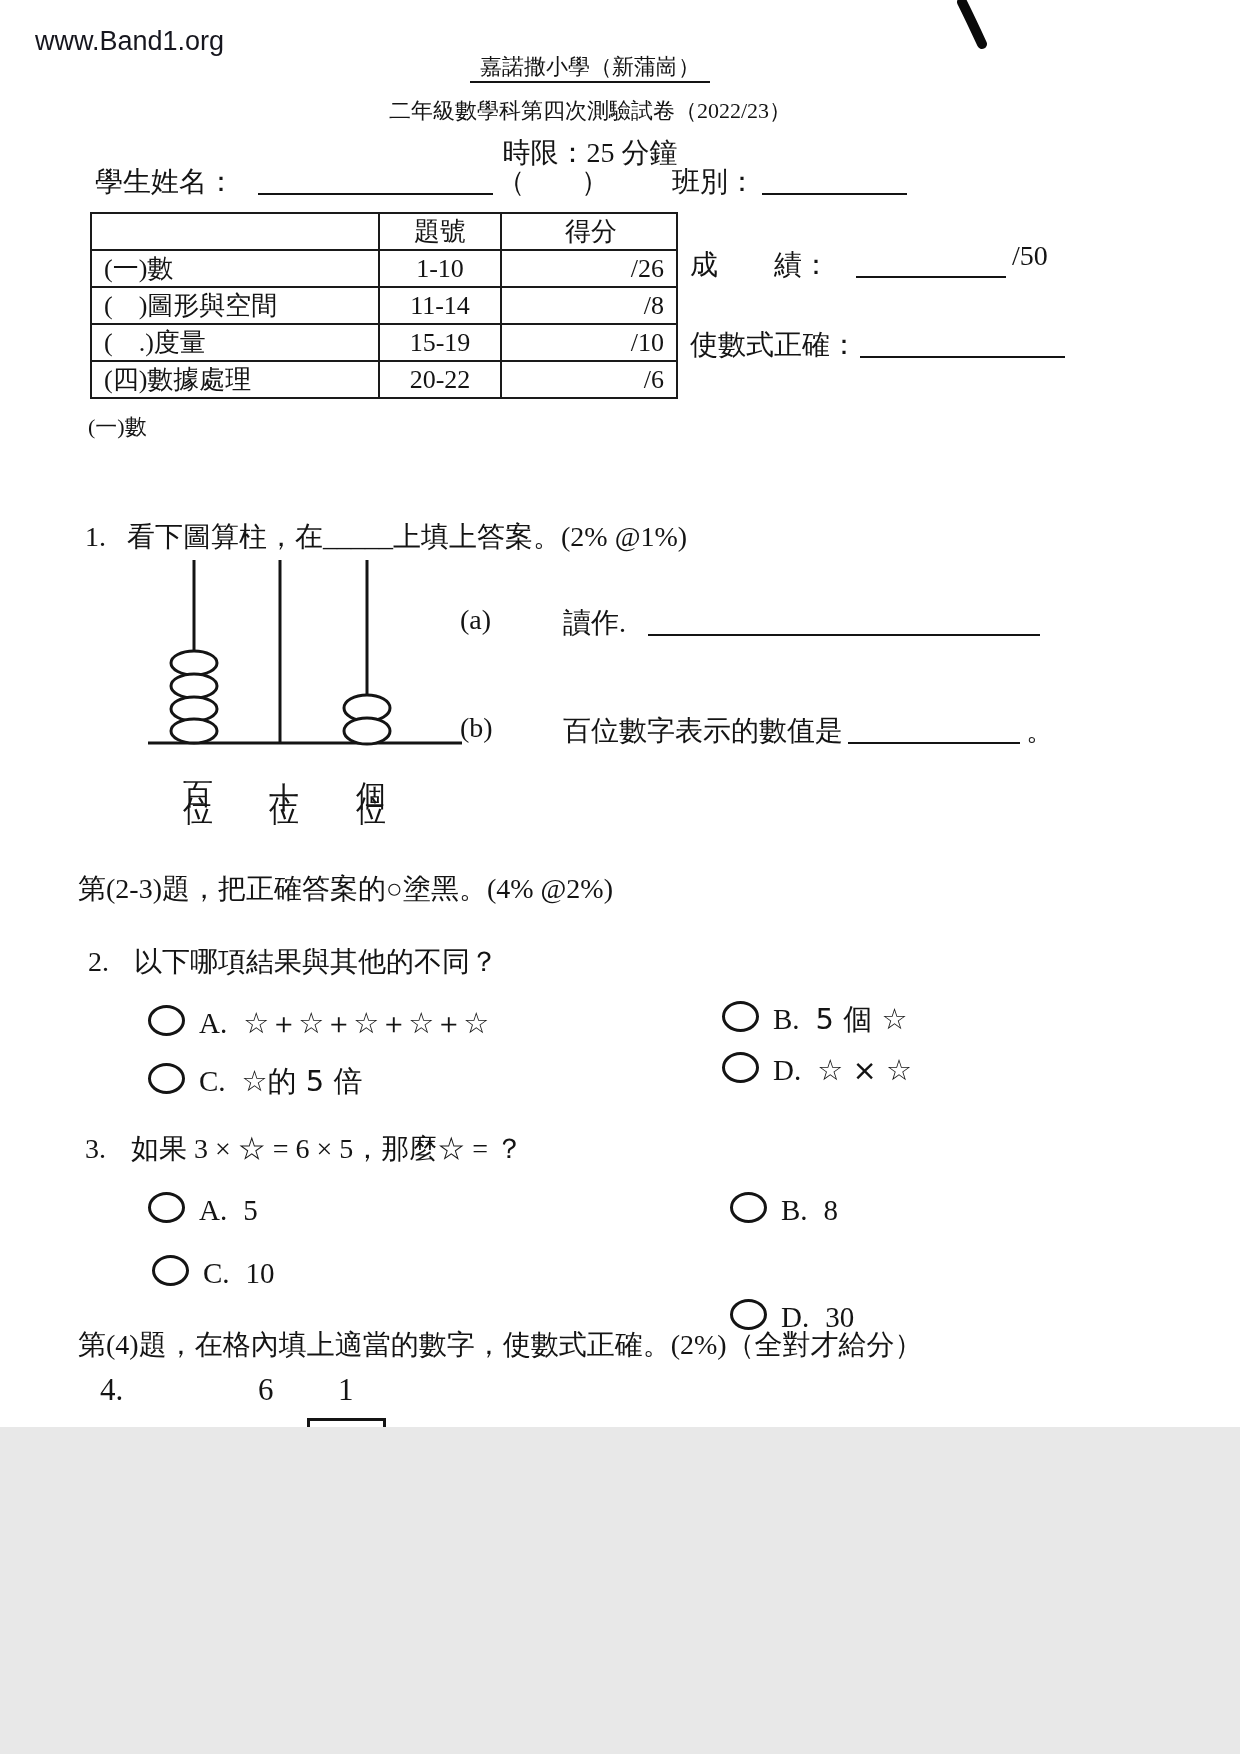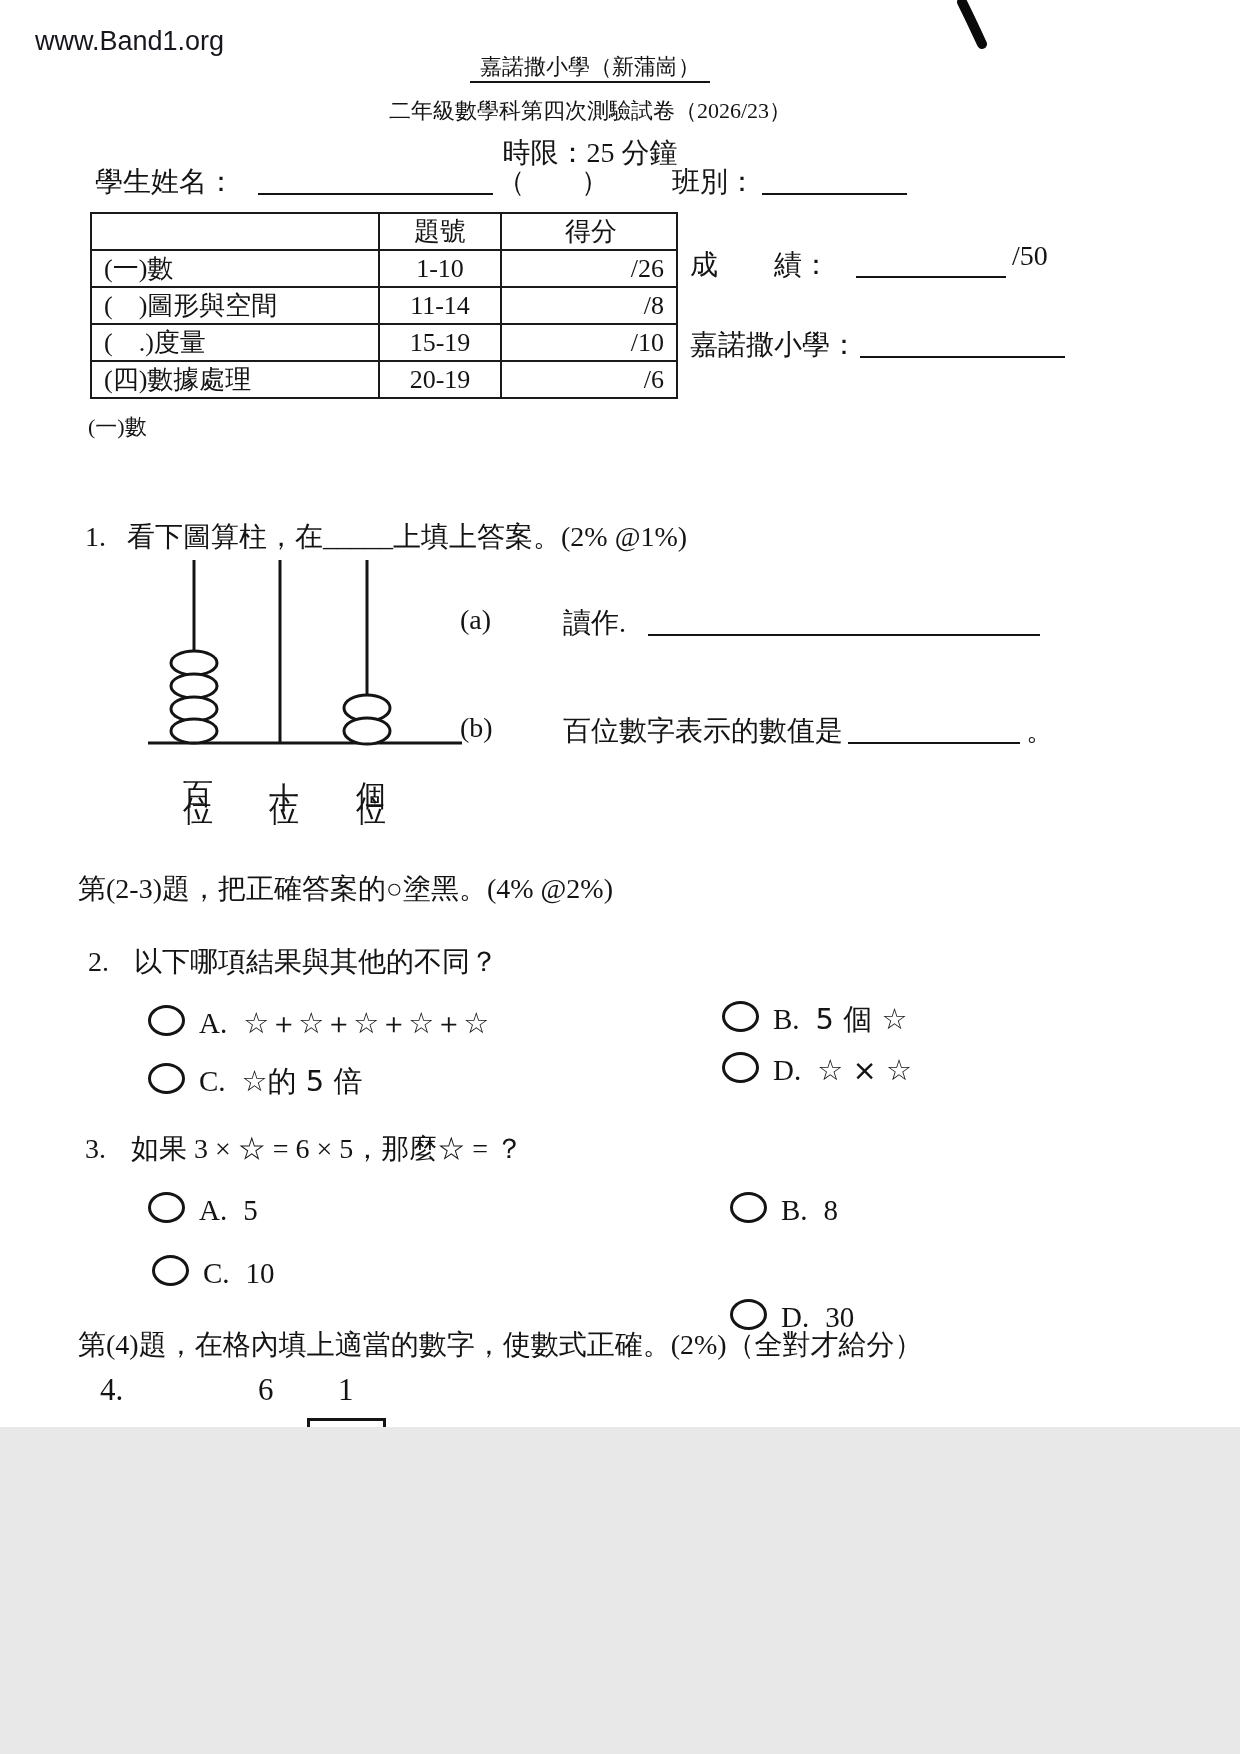--- a/index.html
+++ b/index.html
@@ -44,21 +44,21 @@
 
   <div class="abs wm" style="left:35px;top:26px;font-size:27px;color:#16161e;">www.Band1.org</div>
 
   <svg class="abs" style="left:940px;top:0;" width="70" height="60" viewBox="0 0 70 60">
     <path d="M 22 2 Q 30 18 42 44" stroke="#0a0a0a" stroke-width="10" fill="none" stroke-linecap="round"></path>
   </svg>
 
   <div class="center-line t30" style="top:52px;">
     <span class="u">嘉諾撒小學（新蒲崗）</span>
   </div>
-  <div class="center-line t30" style="top:96px;">二年級數學科第四次測驗試卷（2026/23）</div>
+  <div class="center-line t30" style="top:96px;">二年級數學科第四次測驗試卷（2022/23）</div>
   <div class="center-line t28" style="top:134px;">時限：25 分鐘</div>
 
   <div class="abs t28" style="left:95px;top:163px;">學生姓名：</div>
   <div class="blank" style="left:258px;top:165px;width:235px;height:28px;"></div>
   <div class="abs t28" style="left:497px;top:163px;">（　　）</div>
   <div class="abs t28" style="left:672px;top:163px;">班別：</div>
   <div class="blank" style="left:762px;top:165px;width:145px;height:28px;"></div>
 
   <table class="score">
     <tbody>
@@ -77,30 +77,30 @@
       <td class="c-q">11-14</td>
       <td class="c-s">/8</td>
     </tr>
     <tr>
       <td class="c-cat">(　.)度量</td>
       <td class="c-q">15-19</td>
       <td class="c-s">/10</td>
     </tr>
     <tr>
       <td class="c-cat">(四)數據處理</td>
-      <td class="c-q">20-19</td>
+      <td class="c-q">20-22</td>
       <td class="c-s">/6</td>
     </tr>
   </tbody>
     </table>
 
   <div class="abs t28" style="left:690px;top:246px;">成　　績：</div>
   <div class="blank" style="left:856px;top:248px;width:150px;height:28px;"></div>
   <div class="abs t28" style="left:1012px;top:240px;">/50</div>
-  <div class="abs t28" style="left:690px;top:326px;">嘉諾撒小學：</div>
+  <div class="abs t28" style="left:690px;top:326px;">使數式正確：</div>
   <div class="blank" style="left:860px;top:328px;width:205px;height:28px;"></div>
 
   <div class="abs t30" style="left:88px;top:412px;">(一)數</div>
 
   <div class="abs t28" style="left:85px;top:518px;">
     <span>1.</span>
     <span style="margin-left:14px;">看下圖算柱，在_____上填上答案。(2% @1%)</span>
   </div>
 
   <svg class="abs" style="left:140px;top:555px;" width="330" height="200" viewBox="0 0 330 200">

